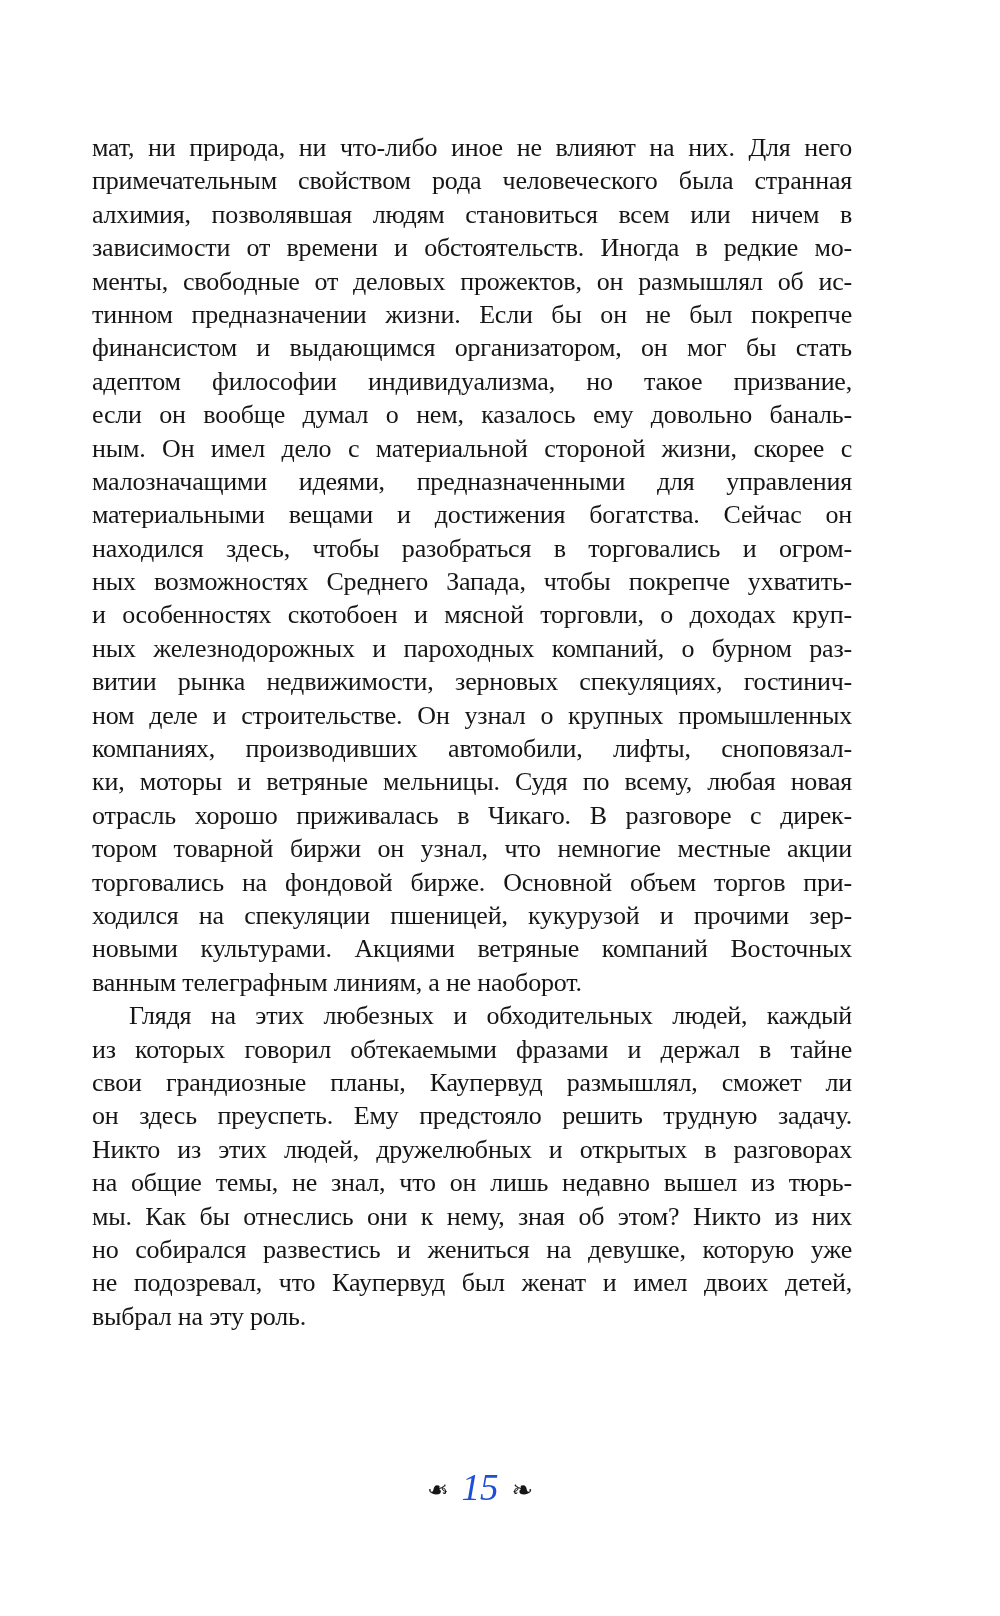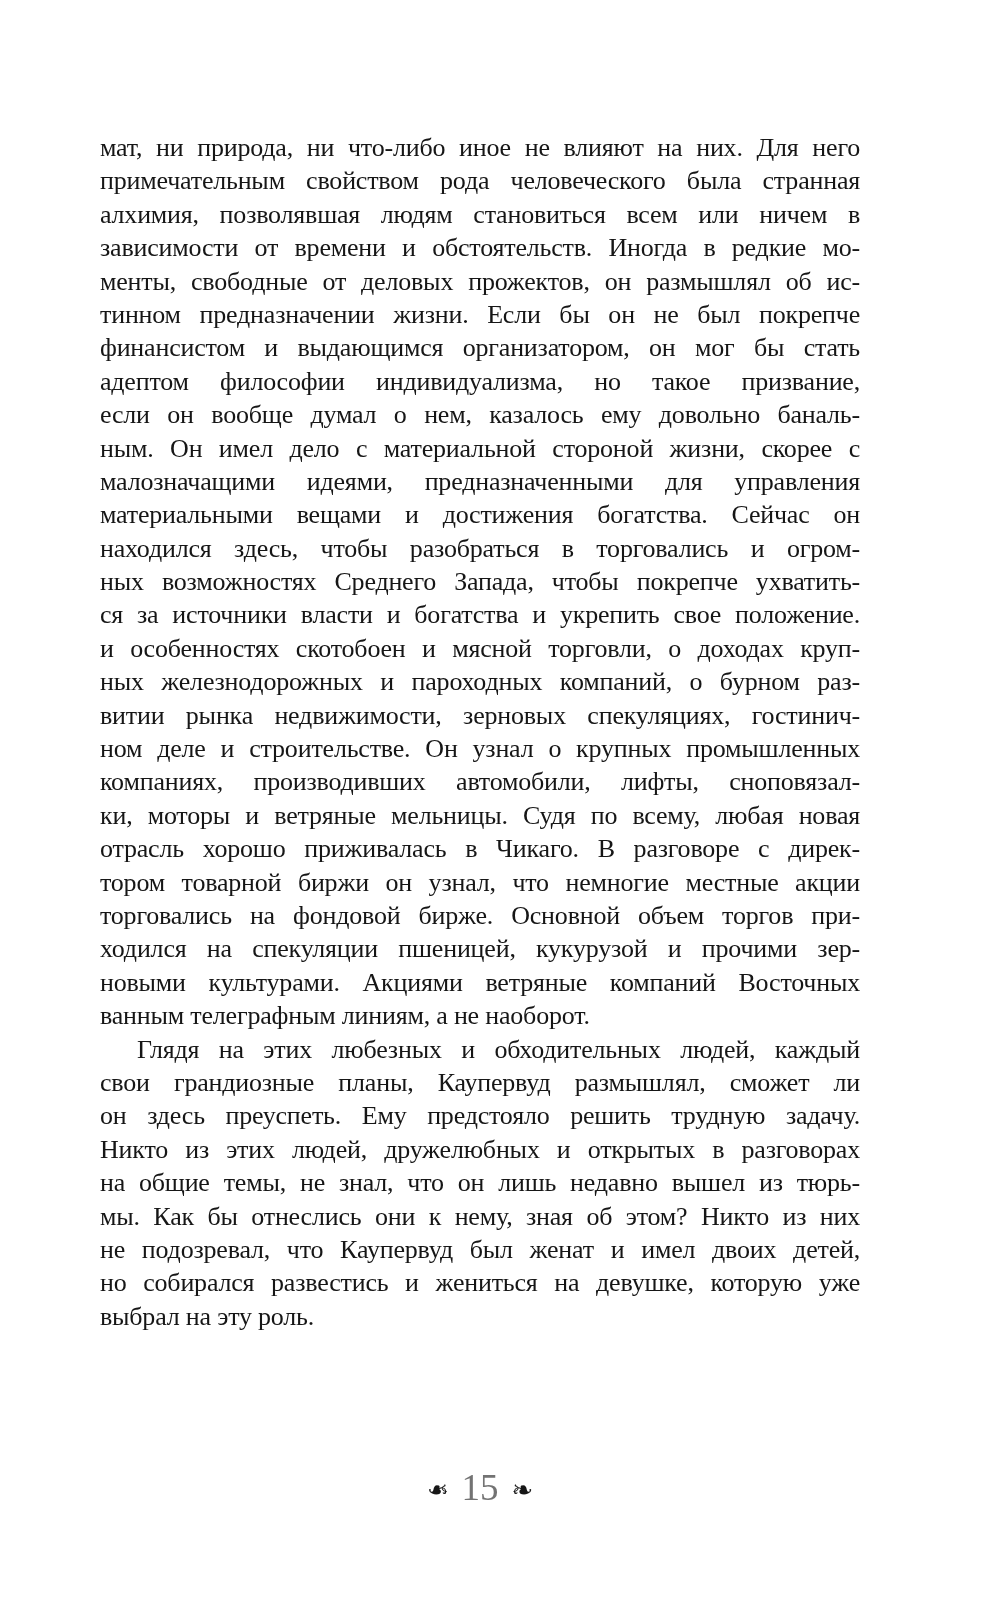--- a/index.html
+++ b/index.html
@@ -11,21 +11,21 @@
     position: relative;
     width: 1000px;
     height: 1616px;
     background: #ffffff;
     overflow: hidden;
     font-family: "Liberation Serif", "DejaVu Serif", serif;
     color: #161616;
   }
   .text-block {
     position: absolute;
-    left: 100px;
+    left: 92px;
     top: 131px;
     width: 760px;
   }
   .line {
     font-size: 26px;
     line-height: 33.4px;
     height: 33.4px;
     letter-spacing: -0.2px;
     text-align: justify;
     text-align-last: justify;
@@ -45,21 +45,22 @@
     top: 1468px;
     width: 760px;
     display: flex;
     justify-content: center;
     align-items: flex-start;
     gap: 13px;
   }
   .page-num {
     font-size: 37px;
     line-height: 40px;
-    color: #737373;
+    color: #1d4ed8;
+    font-style: italic;
   }
   .orn {
     font-size: 26px;
     line-height: 26px;
     position: relative;
     top: 9px;
     color: #161616;
     font-family: "DejaVu Sans", sans-serif;
   }
   .orn.flip {
@@ -78,41 +79,41 @@
       <div class="line">менты, свободные от деловых прожектов, он размышлял об ис-</div>
       <div class="line">тинном предназначении жизни. Если бы он не был покрепче</div>
       <div class="line">финансистом и выдающимся организатором, он мог бы стать</div>
       <div class="line">адептом философии индивидуализма, но такое призвание,</div>
       <div class="line">если он вообще думал о нем, казалось ему довольно баналь-</div>
       <div class="line">ным. Он имел дело с материальной стороной жизни, скорее с</div>
       <div class="line">малозначащими идеями, предназначенными для управления</div>
       <div class="line">материальными вещами и достижения богатства. Сейчас он</div>
       <div class="line">находился здесь, чтобы разобраться в торговались и огром-</div>
       <div class="line">ных возможностях Среднего Запада, чтобы покрепче ухватить-</div>
-      <div class="line">ся за источники власти и богатства и укрепить свое положение.</div>
       <div class="line">и особенностях скотобоен и мясной торговли, о доходах круп-</div>
       <div class="line">ных железнодорожных и пароходных компаний, о бурном раз-</div>
       <div class="line">витии рынка недвижимости, зерновых спекуляциях, гостинич-</div>
       <div class="line">ном деле и строительстве. Он узнал о крупных промышленных</div>
       <div class="line">компаниях, производивших автомобили, лифты, сноповязал-</div>
       <div class="line">ки, моторы и ветряные мельницы. Судя по всему, любая новая</div>
       <div class="line">отрасль хорошо приживалась в Чикаго. В разговоре с дирек-</div>
       <div class="line">тором товарной биржи он узнал, что немногие местные акции</div>
       <div class="line">торговались на фондовой бирже. Основной объем торгов при-</div>
       <div class="line">ходился на спекуляции пшеницей, кукурузой и прочими зер-</div>
       <div class="line">новыми культурами. Акциями ветряные компаний Восточных</div>
       <div class="line last">ванным телеграфным линиям, а не наоборот.</div>
       <div class="line indent">Глядя на этих любезных и обходительных людей, каждый</div>
+      <div class="line">из которых говорил обтекаемыми фразами и держал в тайне</div>
       <div class="line">свои грандиозные планы, Каупервуд размышлял, сможет ли</div>
       <div class="line">он здесь преуспеть. Ему предстояло решить трудную задачу.</div>
       <div class="line">Никто из этих людей, дружелюбных и открытых в разговорах</div>
       <div class="line">на общие темы, не знал, что он лишь недавно вышел из тюрь-</div>
       <div class="line">мы. Как бы отнеслись они к нему, зная об этом? Никто из них</div>
+      <div class="line">но собирался развестись и жениться на девушке, которую уже</div>
       <div class="line">не подозревал, что Каупервуд был женат и имел двоих детей,</div>
-      <div class="line">но собирался развестись и жениться на девушке, которую уже</div>
       <div class="line last">выбрал на эту роль.</div>
     </div>
   <div class="footer">
     <span class="orn flip">❧</span>
     <span class="page-num">15</span>
     <span class="orn">❧</span>
   </div>
 </div>
 
 </body></html>

